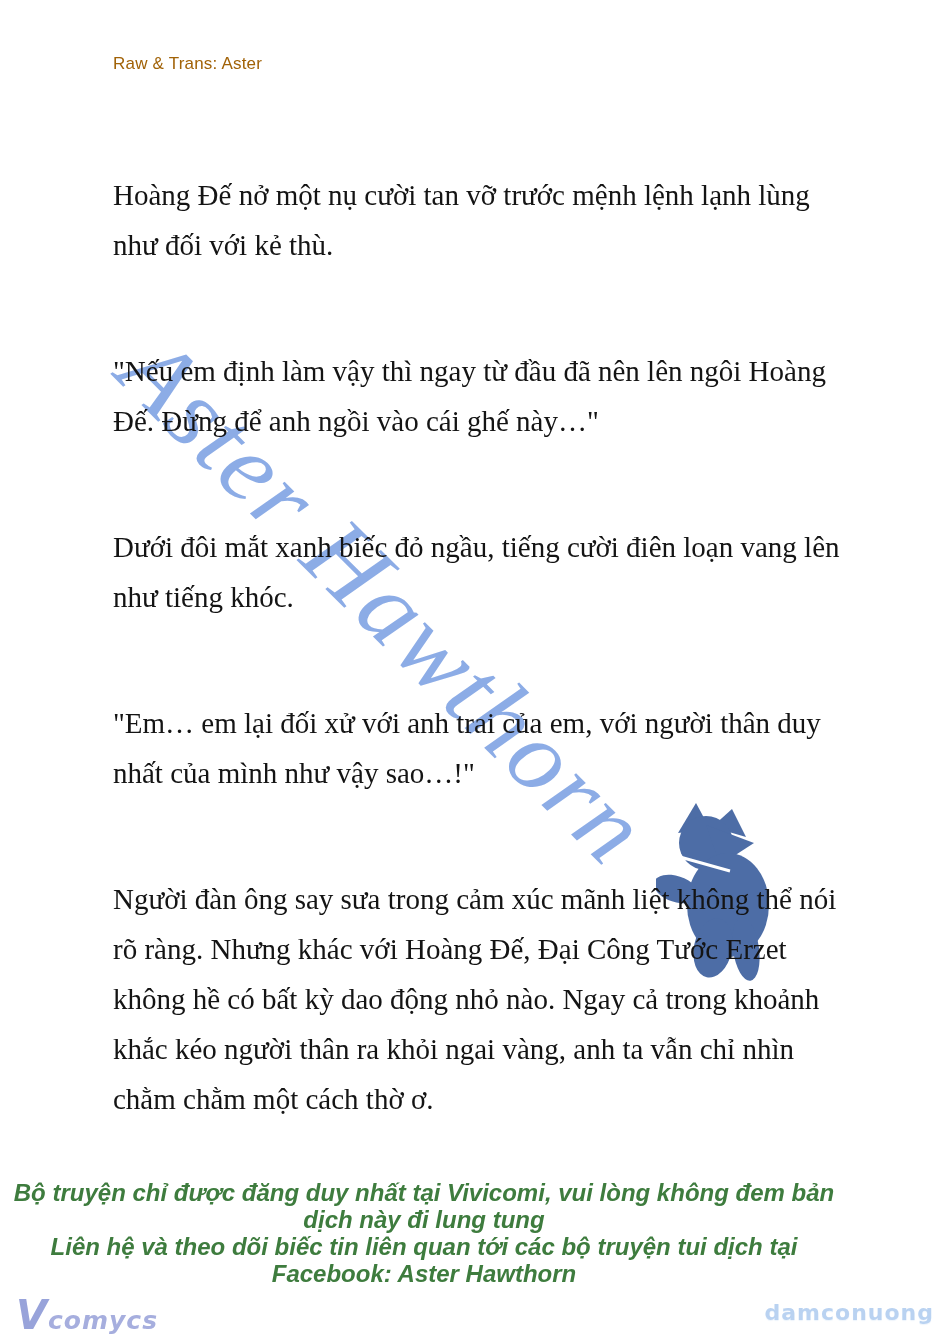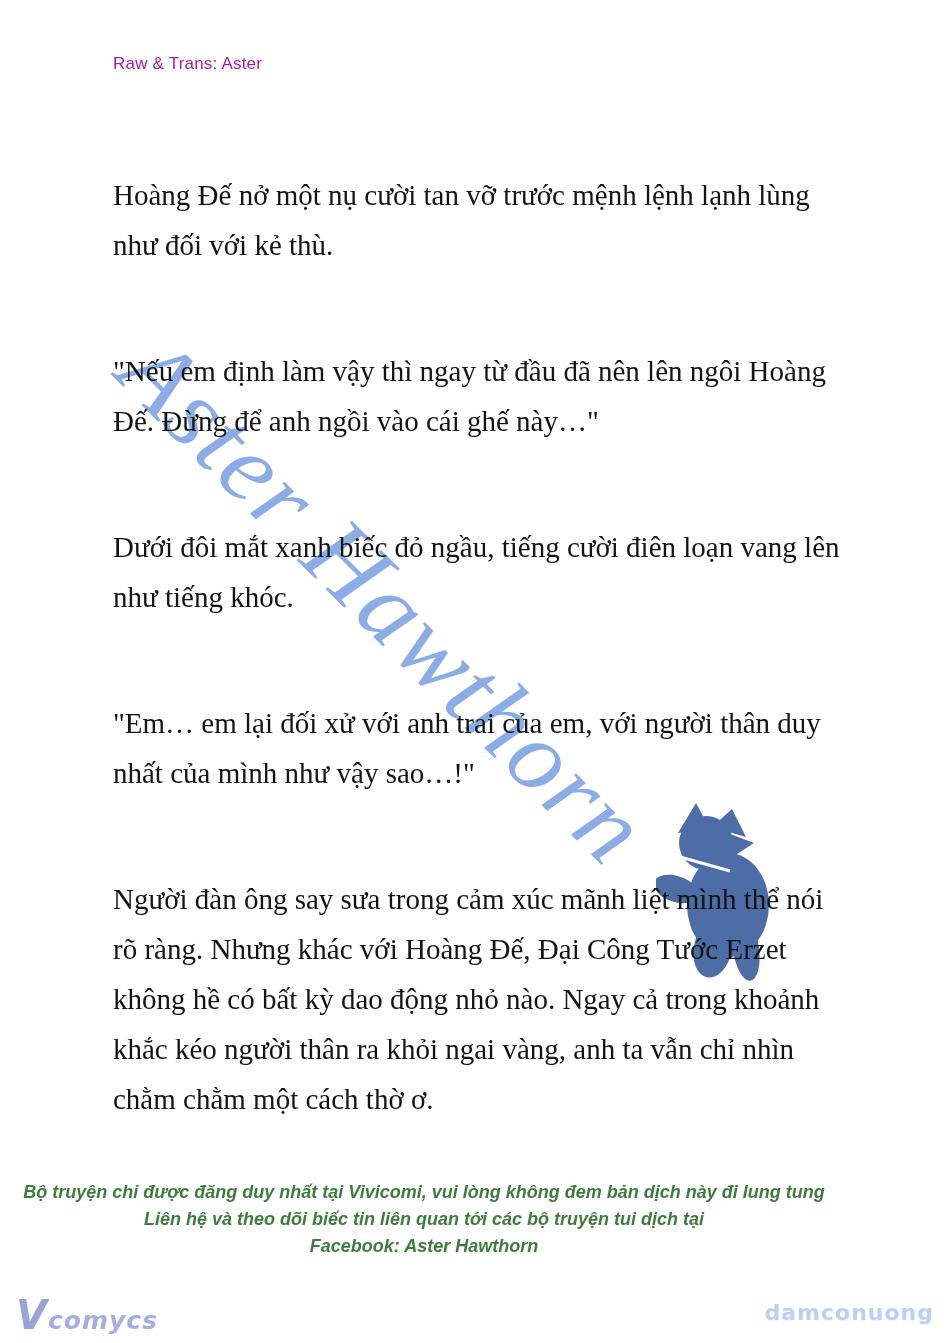--- a/index.html
+++ b/index.html
@@ -11,21 +11,21 @@
     overflow: hidden;
     font-family: "Liberation Serif", serif;
   }
 
   .header-credit {
     position: absolute;
     left: 113px;
     top: 54px;
     font-family: "Liberation Sans", sans-serif;
     font-size: 17px;
-    color: #a21caf;
+    color: #a16207;
     letter-spacing: 0.2px;
   }
 
   .watermark {
     position: absolute;
     left: 180px;
     top: 312px;
     font-size: 102px;
     font-style: italic;
     font-family: "Liberation Serif", serif;
@@ -64,21 +64,21 @@
 
   .footer-note {
     position: absolute;
     left: 0;
     top: 1179px;
     width: 848px;
     text-align: center;
     font-family: "Liberation Sans", sans-serif;
     font-weight: bold;
     font-style: italic;
-    font-size: 18px;
+    font-size: 24px;
     line-height: 27px;
     color: #3e7c3e;
   }
 
   .vcomycs {
     position: absolute;
     left: 16px;
     top: 1292px;
     font-family: "DejaVu Sans", sans-serif;
     font-style: italic;
@@ -141,21 +141,21 @@
     </p>
     <p>
       <span class="line">Dưới đôi mắt xanh biếc đỏ ngầu, tiếng cười điên loạn vang lên</span>
       <span class="line">như tiếng khóc.</span>
     </p>
     <p>
       <span class="line">"Em… em lại đối xử với anh trai của em, với người thân duy</span>
       <span class="line">nhất của mình như vậy sao…!"</span>
     </p>
     <p>
-      <span class="line">Người đàn ông say sưa trong cảm xúc mãnh liệt mình thể nói</span>
+      <span class="line">Người đàn ông say sưa trong cảm xúc mãnh liệt không thể nói</span>
       <span class="line">rõ ràng. Nhưng khác với Hoàng Đế, Đại Công Tước Erzet</span>
       <span class="line">không hề có bất kỳ dao động nhỏ nào. Ngay cả trong khoảnh</span>
       <span class="line">khắc kéo người thân ra khỏi ngai vàng, anh ta vẫn chỉ nhìn</span>
       <span class="line">chằm chằm một cách thờ ơ.</span>
     </p>
   </div>
 
   <div class="footer-note">
     <div>Bộ truyện chỉ được đăng duy nhất tại Vivicomi, vui lòng không đem bản dịch này đi lung tung</div>
     <div>Liên hệ và theo dõi biếc tin liên quan tới các bộ truyện tui dịch tại</div>

